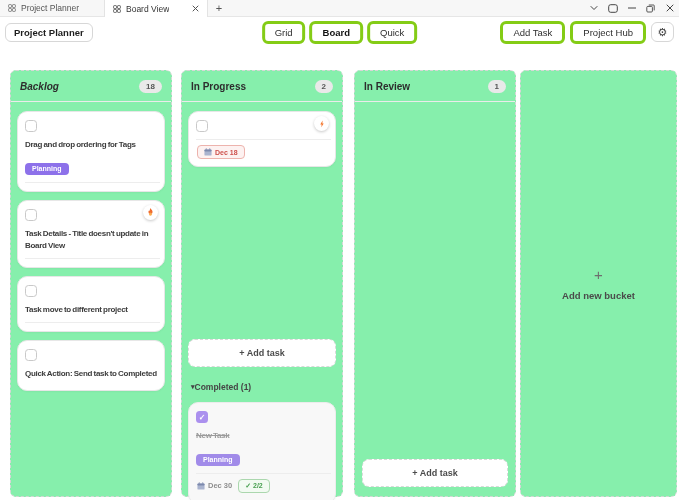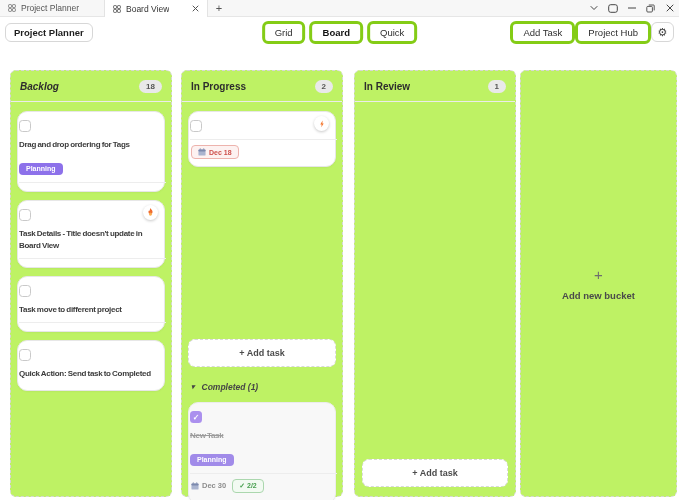--- a/index.html
+++ b/index.html
@@ -16,57 +16,57 @@
   .newtab { width:22px; display:flex; align-items:center; justify-content:center; font-size:11px; color:#555; cursor:pointer; }
   .win-controls { margin-left:auto; display:flex; align-items:center; }
   .win-btn { width:19px; height:17px; display:flex; align-items:center; justify-content:center; cursor:pointer; }
 
   
   .toolbar { position:relative; height:30px; display:flex; align-items:center; padding:0 5px; background:#fff; }
   .title-box { width:88px; border:1px solid #d7d7d7; border-radius:6px; padding:3px 8px; font-size:9.5px; font-weight:700; color:#1e1e1e; background:#fff; white-space:nowrap; overflow:hidden; }
   .view-switch { position:absolute; left:50%; transform:translateX(-50%); display:flex; gap:4px; }
   .btn { border:3px solid #84cc16; border-radius:6px; background:#fff; padding:3px 10px; font-size:9.5px; font-weight:500; color:#2e2e2e; cursor:pointer; font-family:inherit; white-space:nowrap; }
   .btn.active { font-weight:700; color:#111; }
-  .right-group { margin-left:auto; display:flex; align-items:center; }
+  .right-group { margin-left:auto; display:flex; align-items:center; gap:5px; }
   .icon-btn { border:1px solid #d7d7d7; border-radius:6px; background:#fff; width:23px; height:20px; display:flex; align-items:center; justify-content:center; font-size:11px; color:#444; cursor:pointer; }
 
   
   .board { position:absolute; left:0; right:0; top:47px; bottom:0; }
-  .column { position:absolute; top:23px; height:427px; width:162px; border:1px dashed #d6d6d6; border-radius:6px; background:#bef264; padding:6px; }
+  .column { position:absolute; top:23px; height:427px; width:162px; border:1px dashed #d6d6d6; border-radius:6px; background:#86efac; padding:6px; }
   .col-backlog { left:10px; overflow:hidden; }
   .col-inprogress { left:181px; }
   .col-inreview { left:354px; }
   .col-addbucket { left:520px; width:157px; display:flex; flex-direction:column; align-items:center; justify-content:center; gap:7px; cursor:pointer; }
   .col-header { display:flex; justify-content:space-between; align-items:center; padding:3px 3px 0; }
   .col-name { font-size:10px; font-weight:700; color:#2d2d2d; }
   .col-name.italic { font-style:italic; }
   .col-count { background:#e9e9e9; border-radius:9px; padding:2px 7px; font-size:8px; font-weight:700; color:#555; }
   .col-divider { border-bottom:1px solid #ebebeb; margin:8px -6px 9px; }
 
   
-  .card { position:relative; background:#fff; border:1px solid #e7e7e7; border-radius:10px; padding:8px 1px 4px; margin-bottom:8px; box-shadow:0 1px 2px rgba(0,0,0,.04); cursor:pointer; }
+  .card { position:relative; background:#fff; border:1px solid #e7e7e7; border-radius:10px; padding:8px 7px 4px; margin-bottom:8px; box-shadow:0 1px 2px rgba(0,0,0,.04); cursor:pointer; }
   .checkbox { width:12px; height:12px; border:1.5px solid #c9c9c9; border-radius:3.5px; background:#fff; margin-bottom:7px; cursor:pointer; }
   .checkbox.checked { background:#ab90ee; border:none; display:flex; align-items:center; justify-content:center; color:#fff; font-size:8px; font-weight:700; }
   .card-title { font-size:8px; font-weight:600; color:#3c3c3c; line-height:1.5; letter-spacing:-.3px; word-spacing:-.5px; margin-bottom:6px; }
   .card-title.strike { color:#9b9b9b; text-decoration:line-through; }
   .tag { display:inline-block; color:#fff; font-size:7px; font-weight:700; padding:2.5px 7px; border-radius:4px; margin-bottom:7px; }
   .card-divider { border-top:1px solid #ededed; margin:0 -3px 4px 0; }
   .card-footer { display:flex; align-items:center; gap:6px; padding:1px 1px 3px; }
   .bdg { display:inline-flex; align-items:center; gap:3px; font-size:7px; font-weight:600; padding:2px 6px; border-radius:4px; border:1px solid; white-space:nowrap; }
   .bdg.gray { color:#5c5c5c; border-color:#dcdcdc; background:#fbfbfb; }
   .bdg.green { color:#48a050; border-color:#abd7ae; background:#f2faf2; }
   .bdg.red { color:#cd4f4b; border-color:#edb3ad; background:#fdf2f1; }
   .corner-badge { position:absolute; top:4px; right:6px; width:15px; height:15px; border-radius:50%; background:#fff; box-shadow:0 1px 3px rgba(0,0,0,.22); display:flex; align-items:center; justify-content:center; }
   .date-plain { display:inline-flex; align-items:center; gap:3px; font-size:7.5px; font-weight:600; color:#8d8d8d; }
 
   
   .add-task-btn { border:1px dashed #d9d9d9; border-radius:7px; text-align:center; padding:8px 0; font-size:9px; font-weight:600; color:#4b4b4b; background:#fff; cursor:pointer; }
   .col-inprogress .add-task-btn { margin-top:172px; }
   .col-inreview .add-task-btn { position:absolute; left:7px; right:7px; bottom:9px; }
-  .completed-toggle { display:flex; align-items:center; gap:7px; font-size:8.5px; font-weight:600; color:#454545; margin:15px 3px 0; cursor:pointer;font-style:italic; }
+  .completed-toggle { display:flex; align-items:center; font-size:8.5px; font-weight:600; color:#454545; margin:15px 3px 0; cursor:pointer; }
   .caret { font-size:7px; color:#444; }
   .card.completed { background:#f8f8f8; border-color:#ececec; margin-top:10px; padding-bottom:7px; }
   .plus-lg { font-size:15px; color:#6e6e6e; font-weight:400; }
   .bucket-label { font-size:9.5px; font-weight:700; color:#4a4a4a; }
   svg { display:block; }
 </style>
 </head>
 <body>
 
 <div class="window">

